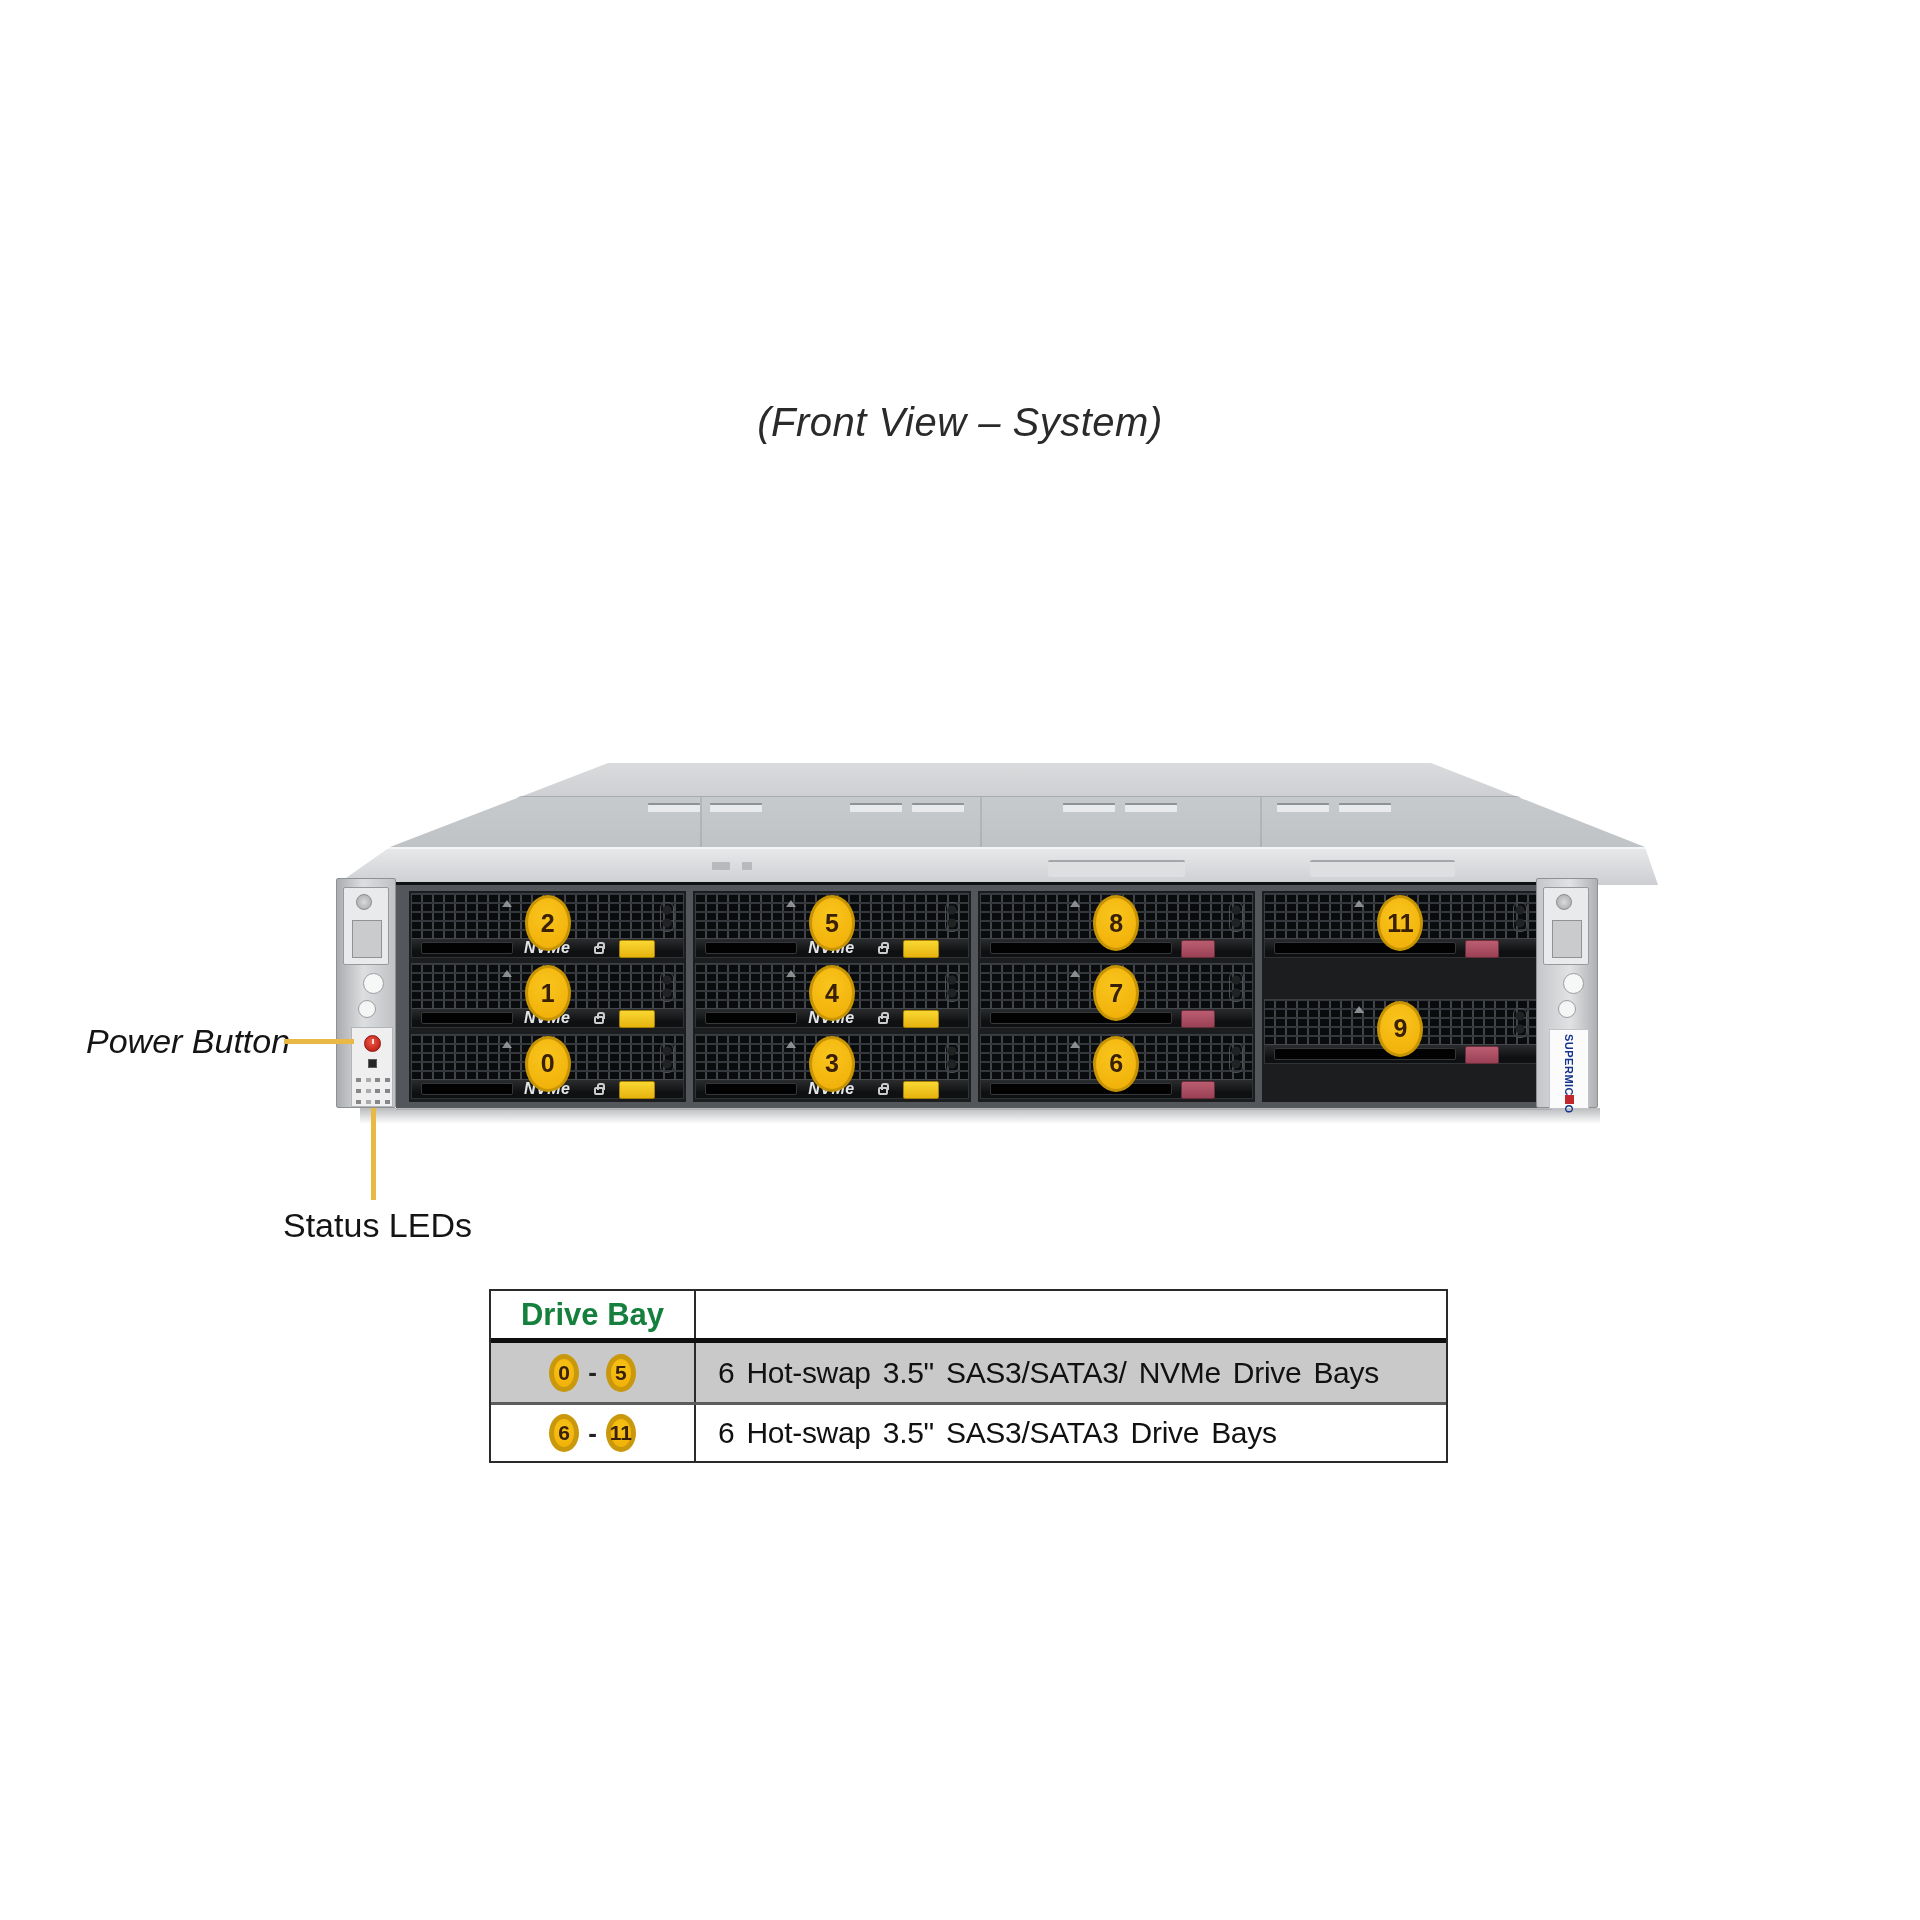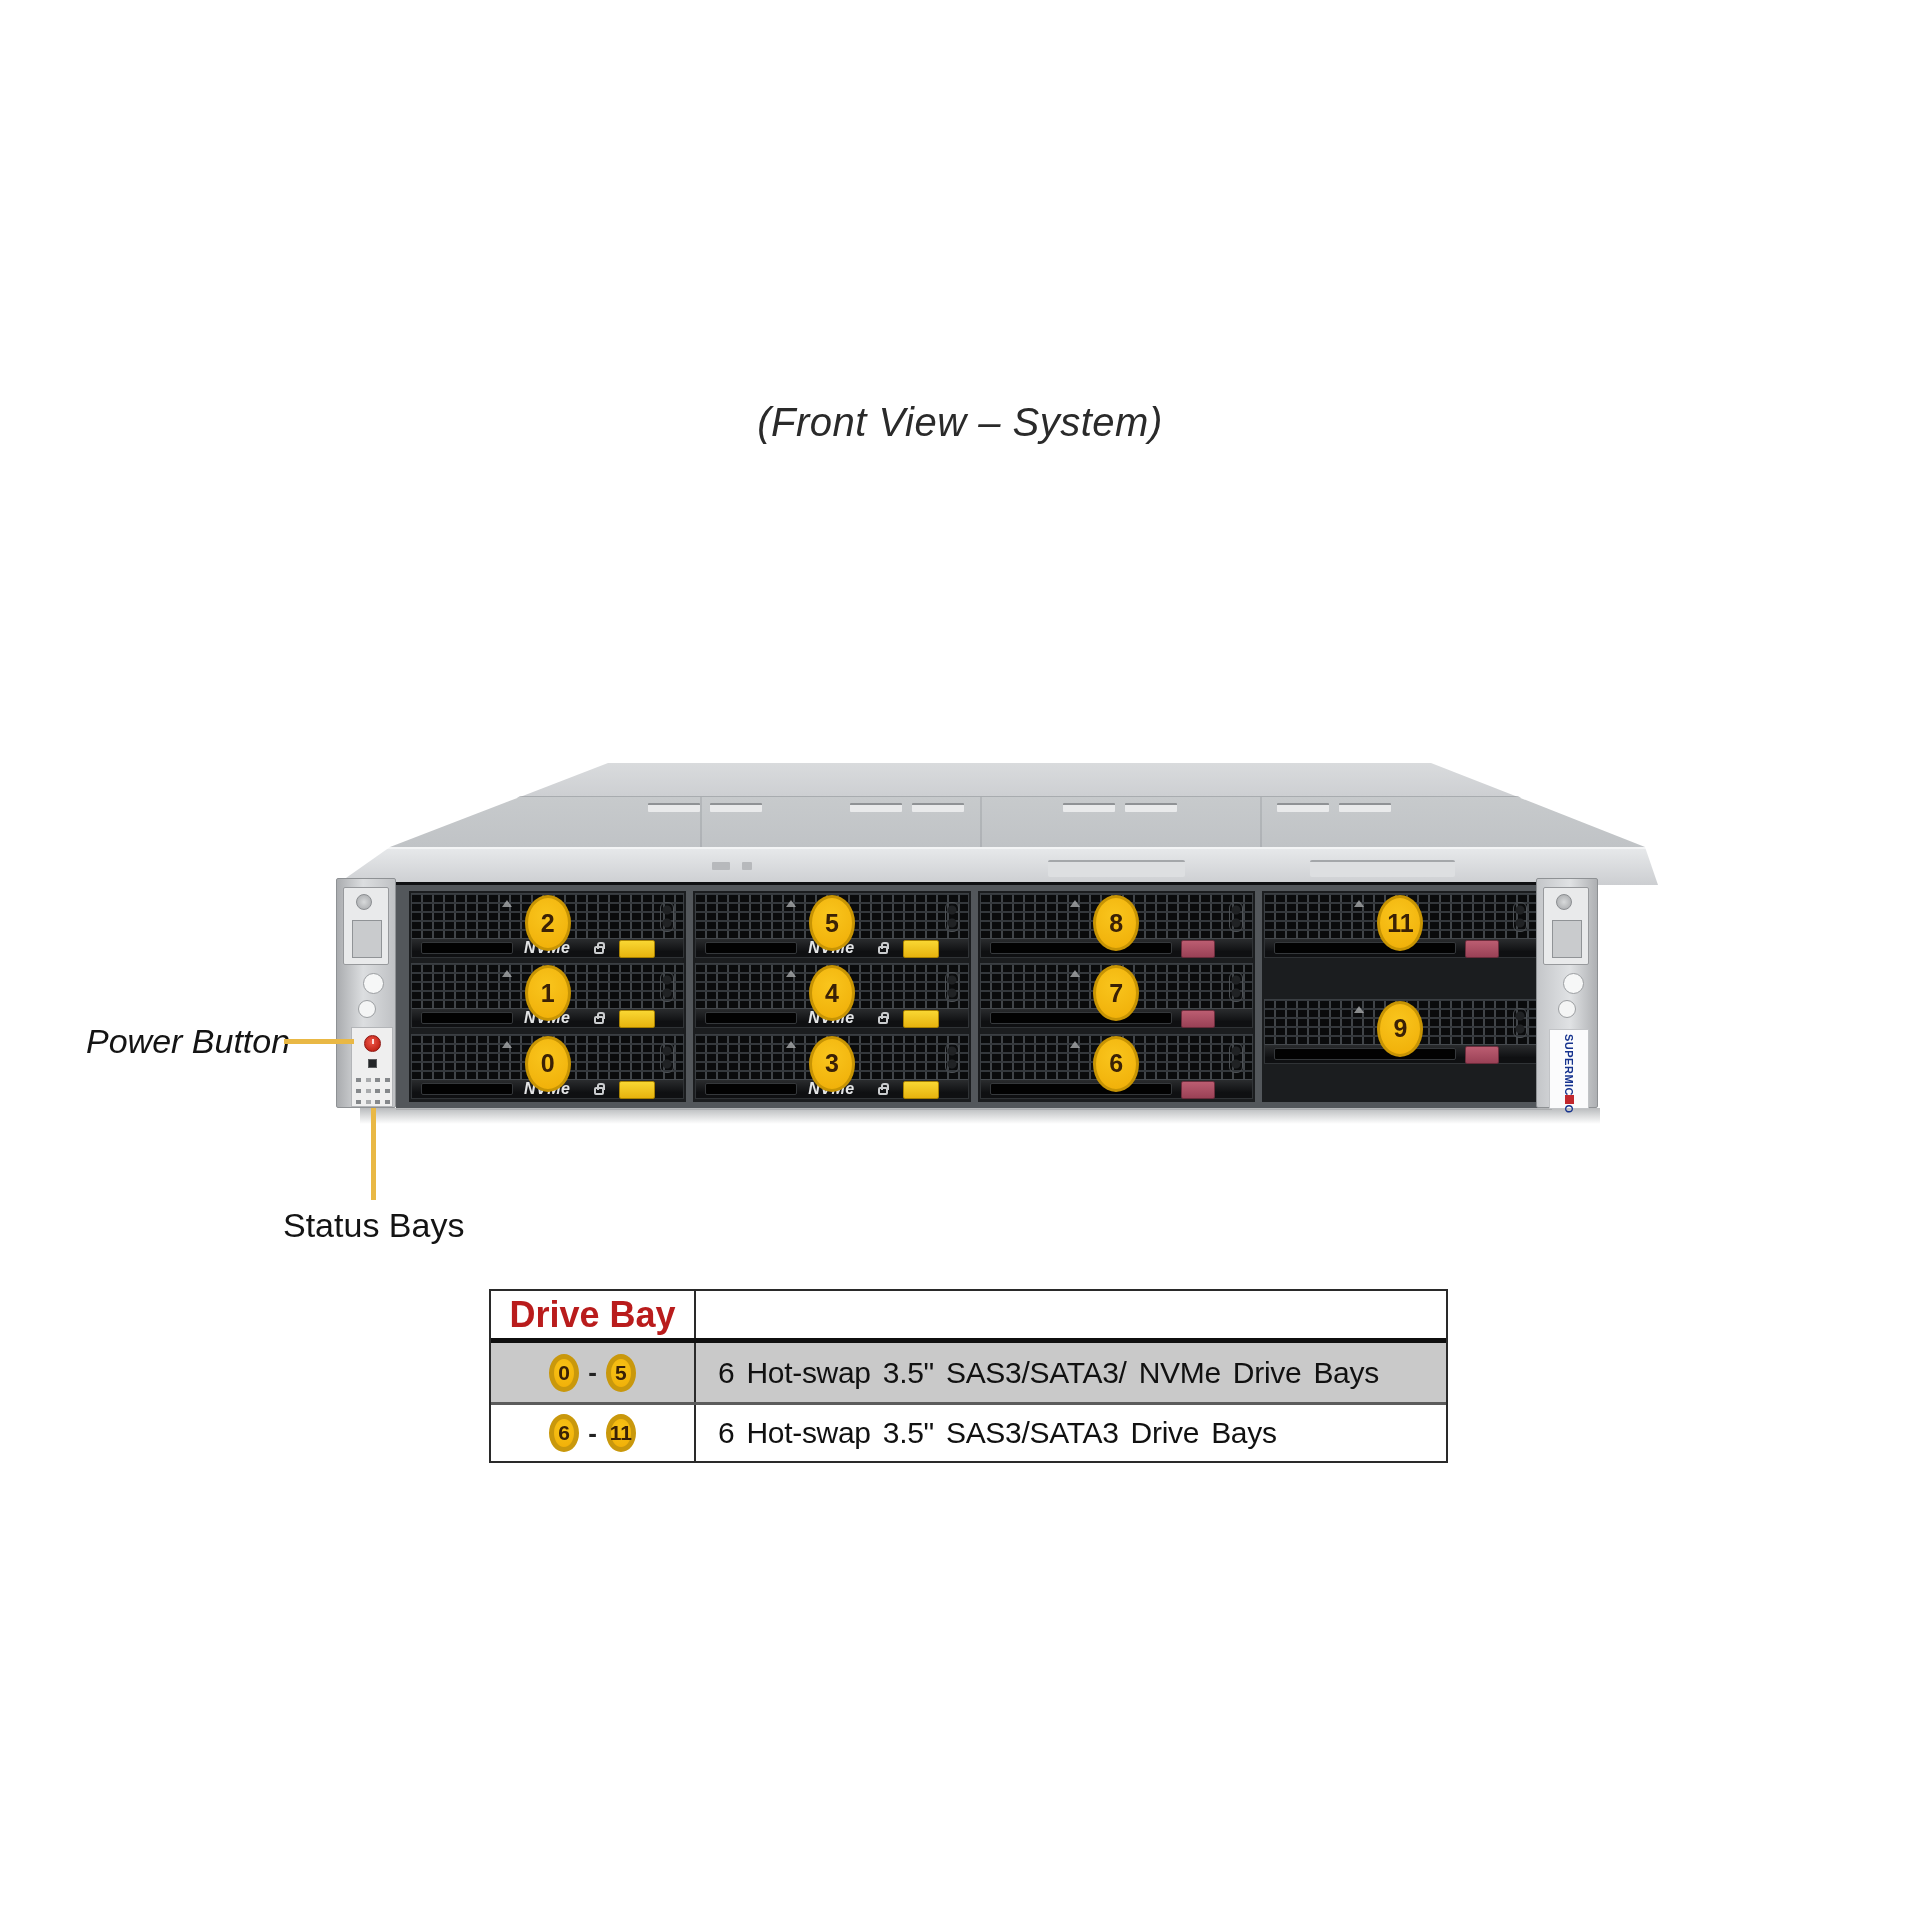--- a/index.html
+++ b/index.html
@@ -122,21 +122,21 @@
     writing-mode:vertical-rl;font-size:11px;font-weight:bold;color:#16338e;letter-spacing:0.5px;
   }
   .logostrip .logodot{position:absolute;left:15px;bottom:4px;width:9px;height:9px;background:#c1272d;}
   
   .callout-label{position:absolute;font-size:34px;color:#141414;white-space:nowrap;}
   .line-h{position:absolute;height:5px;background:#e9b845;}
   .line-v{position:absolute;width:5px;background:#e9b845;}
   
   .dtable{position:absolute;left:489px;top:1289px;width:959px;background:#ffffff;border:2px solid #2a2a2a;}
   .hrow{display:grid;grid-template-columns:205px 1fr;height:52px;border-bottom:5px solid #0f0f0f;}
-  .hcell{display:flex;align-items:center;justify-content:center;font-weight:bold;font-size:36px;color:#b91c1c;}
+  .hcell{display:flex;align-items:center;justify-content:center;font-weight:bold;font-size:31px;color:#15803d;}
   .hcell:first-child{border-right:2px solid #2a2a2a;}
   .drow{display:grid;grid-template-columns:205px 1fr;height:59px;}
   .drow + .drow{border-top:3px solid #5c5c5c;}
   .drow .bays{display:flex;align-items:center;justify-content:center;border-right:2px solid #2a2a2a;gap:9px;}
   .drow .desc{display:flex;align-items:center;padding-left:22px;font-size:30px;color:#111;word-spacing:4px;letter-spacing:-0.3px;}
   .row-gray{background:#c9c9c9;}
   .row-white{background:#ffffff;}
   .tbadge{
     display:inline-flex;align-items:center;justify-content:center;
     width:30px;height:38px;border-radius:50%;
@@ -331,21 +331,21 @@
       <div class="logostrip">
         <div class="logotext">SUPERMICRO</div>
         <div class="logodot"></div>
       </div>
     </div>
   </div>
 
   <div class="callout-label" style="left:86px;top:1022px;font-style:italic;">Power Button</div>
   <div class="line-h" style="left:284px;top:1039px;width:70px;"></div>
   <div class="line-v" style="left:371px;top:1108px;height:92px;"></div>
-  <div class="callout-label" style="left:283px;top:1206px;">Status Bays</div>
+  <div class="callout-label" style="left:283px;top:1206px;">Status LEDs</div>
 
   <div class="dtable">
     <div class="hrow">
       <div class="hcell">Drive Bay</div>
     </div>
     <div id="table-body">
         <div class="drow row-gray">
           <div class="bays">
             <span class="tbadge">0</span>
             <span class="sep">-</span>

